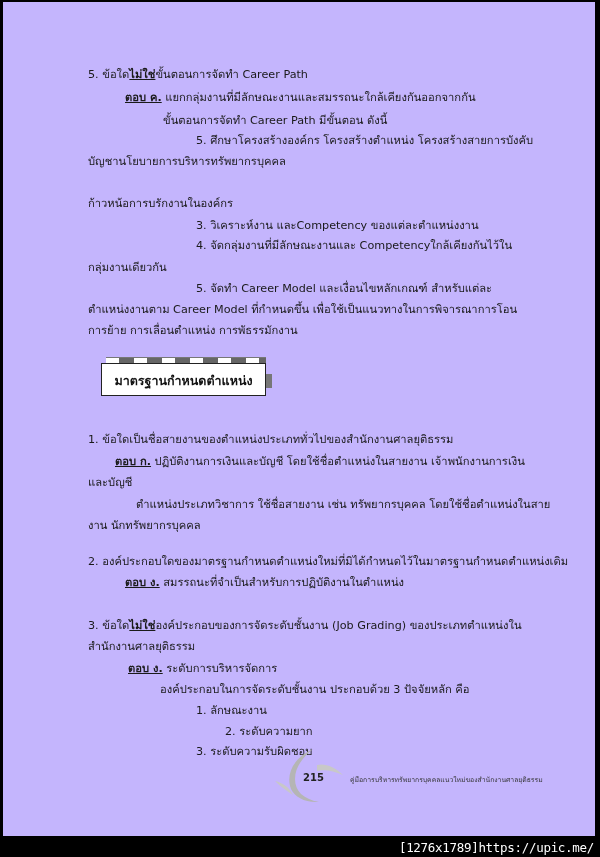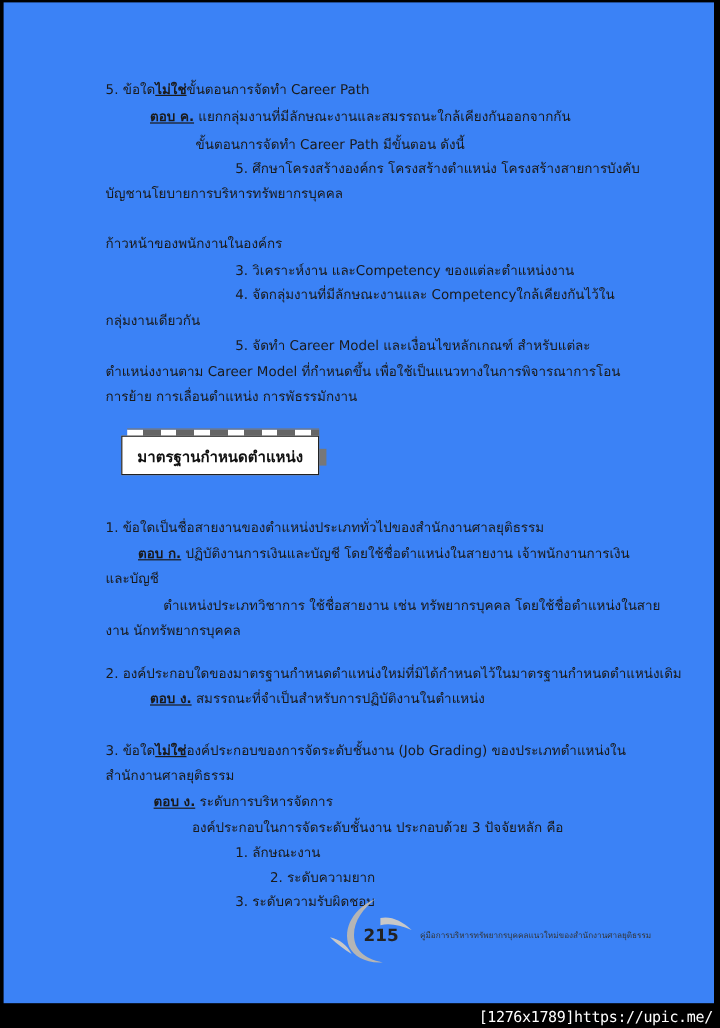--- a/index.html
+++ b/index.html
@@ -2,21 +2,21 @@
 <html><head>
 <meta charset="utf-8">
 <style>
   html, body { margin: 0; padding: 0; }
   body {
     width: 600px; height: 857px; background: #000; position: relative; overflow: hidden;
     font-family: "DejaVu Sans", "Liberation Sans", sans-serif; color: #111;
   }
   .page {
     position: absolute; left: 3px; top: 2px; width: 592px; height: 834px;
-    background: #3b82f6; overflow: hidden;
+    background: #c4b5fd; overflow: hidden;
   }
   .ln {
     position: absolute; font-size: 11.2px; line-height: 16px; white-space: nowrap; color: #1a1a1a;
   }
   .b { font-weight: normal; }
   .u { text-decoration: underline; font-weight: bold; }
   .head-box {
     position: absolute; left: 98px; top: 361px; width: 165px; height: 33px;
     border: 1.5px solid #222; background: #fff; box-sizing: border-box;
   }
@@ -26,21 +26,21 @@
   }
   .dash-bar {
     position: absolute; left: 103px; top: 355px; width: 160px; height: 6px;
     border-top: 1px solid #777;
     background: repeating-linear-gradient(90deg, #fff 0 13px, #666 13px 28px);
   }
   .side-tab {
     position: absolute; left: 263px; top: 372px; width: 6px; height: 14px; background: #777;
   }
   .footer-num {
-    position: absolute; left: 300px; top: 770px; font-size: 14px; font-weight: bold; color: #222;
+    position: absolute; left: 300px; top: 770px; font-size: 10px; font-weight: bold; color: #222;
   }
   .footer-text {
     position: absolute; left: 347px; top: 772px; font-size: 6.8px; color: #333; white-space: nowrap;
   }
   .swirl { position: absolute; left: 270px; top: 745px; }
   .watermark {
     position: absolute; right: 6px; bottom: 2px; color: #fff;
     font-family: "DejaVu Sans Mono", monospace; font-size: 12.5px; letter-spacing: -0.3px;
   }
 </style>
@@ -54,21 +54,21 @@
     <span>ข้อใด</span><span class="u">ไม่ใช่</span><span>ขั้นตอนการจัดทำ Career Path</span>
   </div>
   <div class="ln" style="left:122px; top:88px;">
     <span class="u">ตอบ ค.</span><span> แยกกลุ่มงานที่มีลักษณะงานและสมรรถนะใกล้เคียงกันออกจากกัน</span>
   </div>
   <div class="ln b" style="left:160px; top:111px;">ขั้นตอนการจัดทำ Career Path มีขั้นตอน ดังนี้</div>
 
   <div class="ln" style="left:193px; top:131px;">5. ศึกษาโครงสร้างองค์กร โครงสร้างตำแหน่ง โครงสร้างสายการบังคับ</div>
   <div class="ln" style="left:85px; top:152px;">บัญชานโยบายการบริหารทรัพยากรบุคคล</div>
 
-  <div class="ln" style="left:85px; top:194px;">ก้าวหน้าของพนักงานในองค์กร</div>
+  <div class="ln" style="left:85px; top:194px;">ก้าวหน้อการบรักงานในองค์กร</div>
 
   <div class="ln" style="left:193px; top:216px;">3. วิเคราะห์งาน และCompetency ของแต่ละตำแหน่งงาน</div>
 
   <div class="ln" style="left:193px; top:236px;">4. จัดกลุ่มงานที่มีลักษณะงานและ Competencyใกล้เคียงกันไว้ใน</div>
   <div class="ln" style="left:85px; top:258px;">กลุ่มงานเดียวกัน</div>
 
   <div class="ln" style="left:193px; top:279px;">5. จัดทำ Career Model และเงื่อนไขหลักเกณฑ์ สำหรับแต่ละ</div>
   <div class="ln" style="left:85px; top:300px;">ตำแหน่งงานตาม Career Model ที่กำหนดขึ้น เพื่อใช้เป็นแนวทางในการพิจารณาการโอน</div>
   <div class="ln" style="left:85px; top:321px;">การย้าย การเลื่อนตำแหน่ง การพัธรรมักงาน</div>
 

